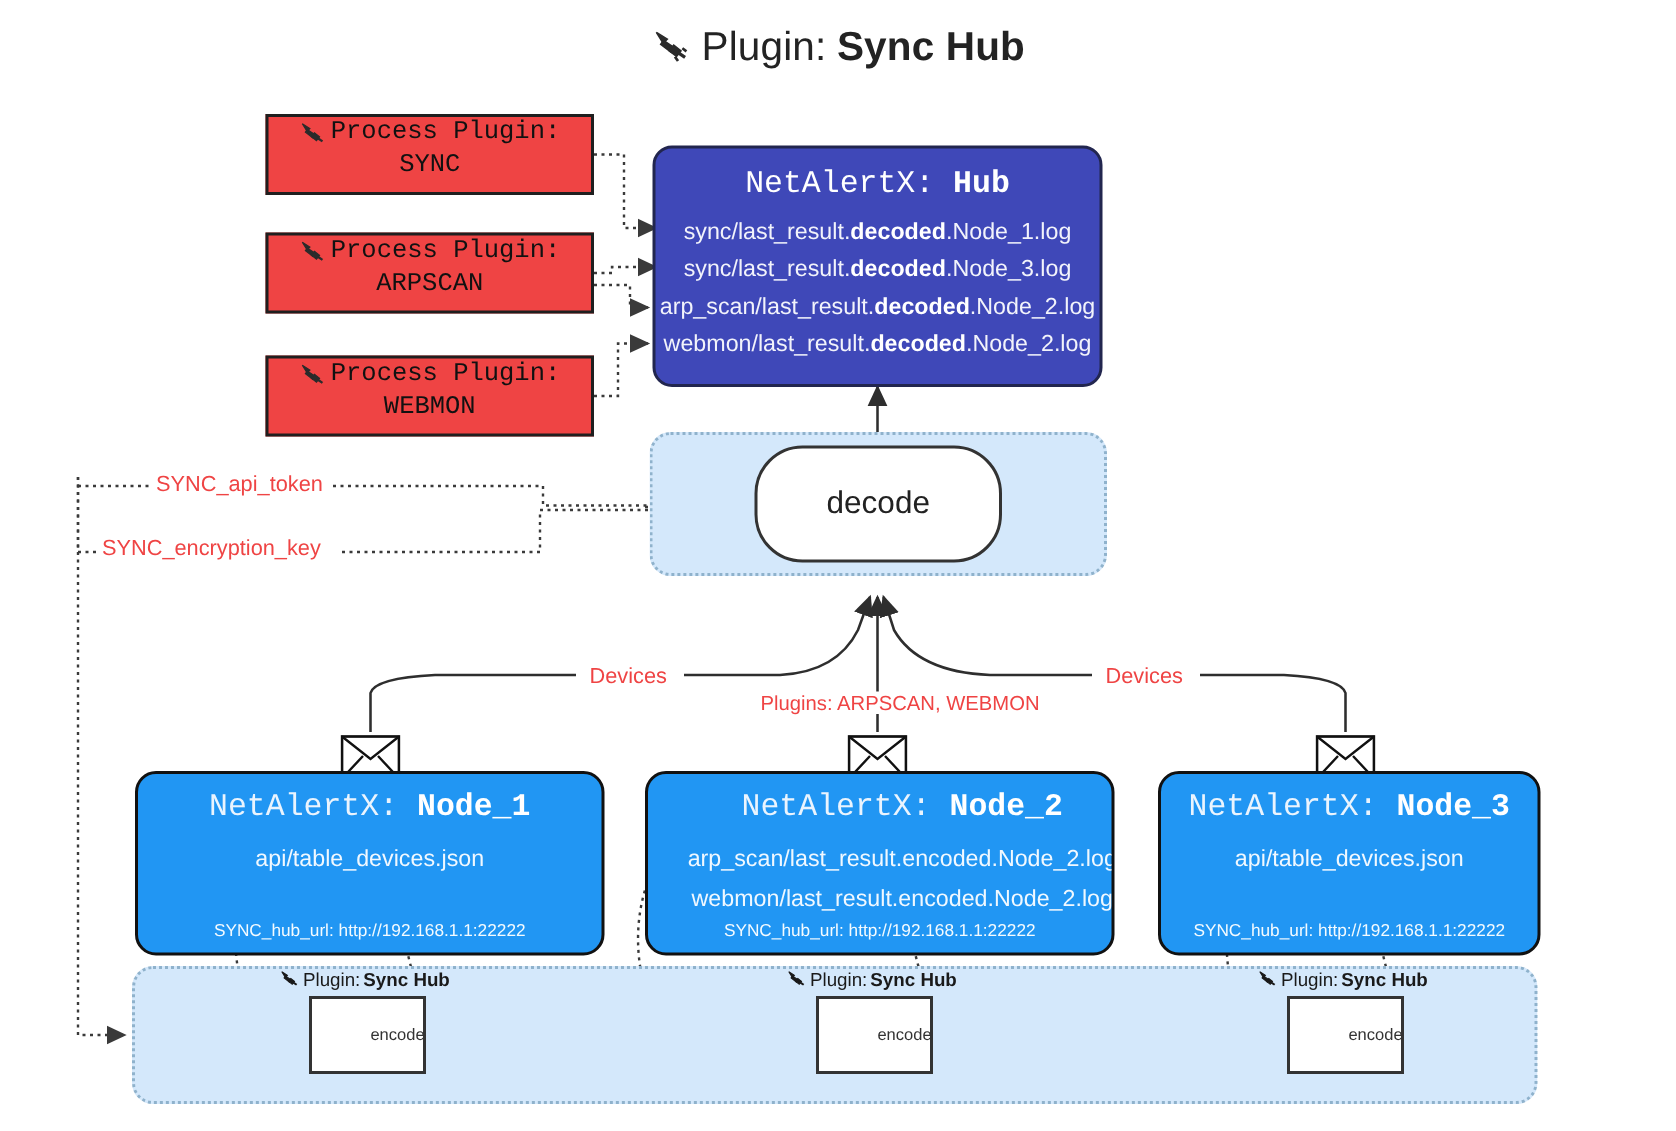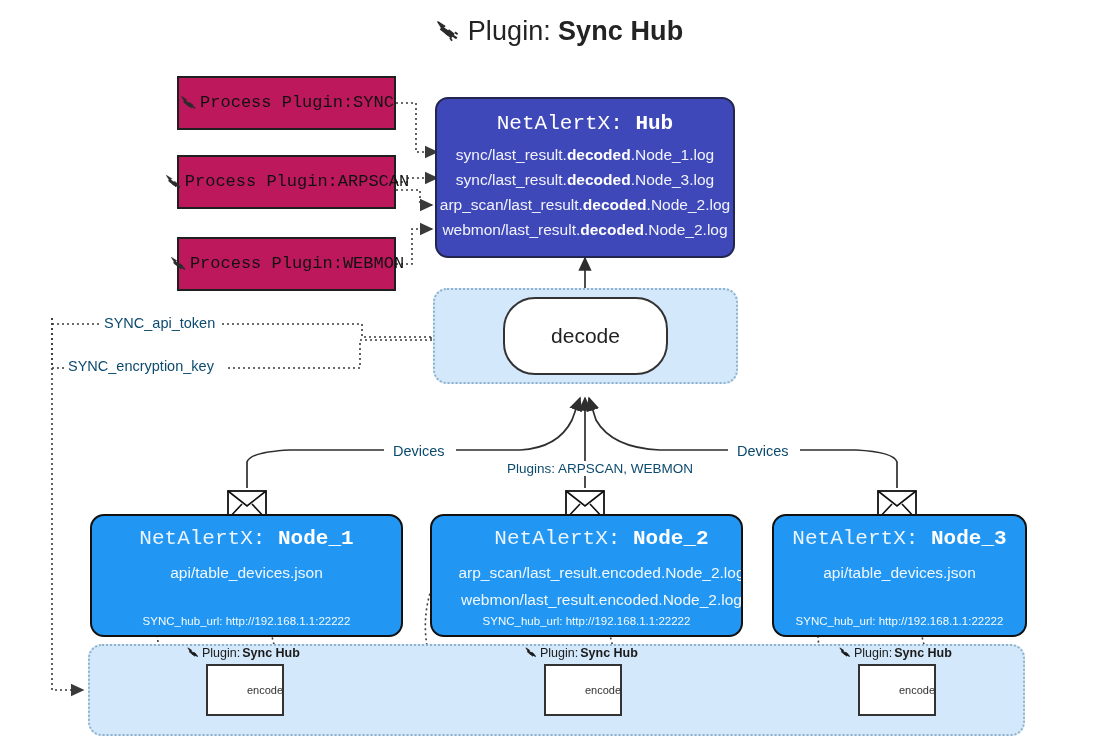--- a/index.html
+++ b/index.html
@@ -17,24 +17,24 @@
     position:absolute;left:0;top:16px;width:1117px;text-align:center;
     font-size:27px;letter-spacing:.1px;color:#232323;
     display:flex;align-items:center;justify-content:center;gap:7px;
   }
   .title .plug{display:inline-block;width:27px;height:27px;}
   .title b{font-weight:bold;}
   .title .lite{font-weight:normal;}
 
   
   .pbox{
-    position:absolute;background:#be185d;border:2px solid #1f1f1f;
+    position:absolute;background:#ef4444;border:2px solid #1f1f1f;
     font-family:"Liberation Mono","DejaVu Sans Mono",monospace;
     font-size:17px;line-height:1.32;color:#111;
-    display:flex;flex-direction:row;align-items:center;justify-content:center;
+    display:flex;flex-direction:column;align-items:center;justify-content:flex-start;
     box-sizing:border-box;text-align:center;
   }
   .pbox .l1{display:flex;align-items:center;gap:2px;white-space:nowrap;}
   .pbox .plug{display:inline-block;width:19px;height:19px;flex:0 0 19px;}
 
   .hub{
     position:absolute;background:#3f48b8;border:2px solid #22264f;border-radius:13px;
     box-sizing:border-box;color:#ffffff;overflow:hidden;
   }
   .hub .hubtitle{
@@ -94,21 +94,21 @@
   
   .plugcap{
     position:absolute;font-size:12.5px;color:#1a1a1a;white-space:nowrap;
     display:flex;align-items:center;gap:2px;
   }
   .plugcap b{font-weight:bold;}
   .plugcap .plug{display:inline-block;width:14px;height:14px;flex:0 0 14px;}
 
   
   .elabel{
-    position:absolute;font-size:14.5px;color:#0c4a6e;background:#ffffff;
+    position:absolute;font-size:14.5px;color:#ef4444;background:#ffffff;
     white-space:nowrap;padding:0 4px;
   }
   .elabel.small{font-size:13.5px;}
 </style>
 </head>
 <body>
 
 <div id="stage">
 
   <div class="title">

